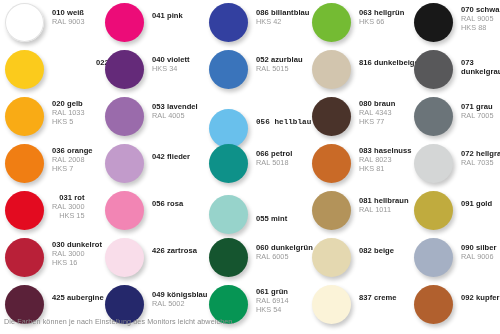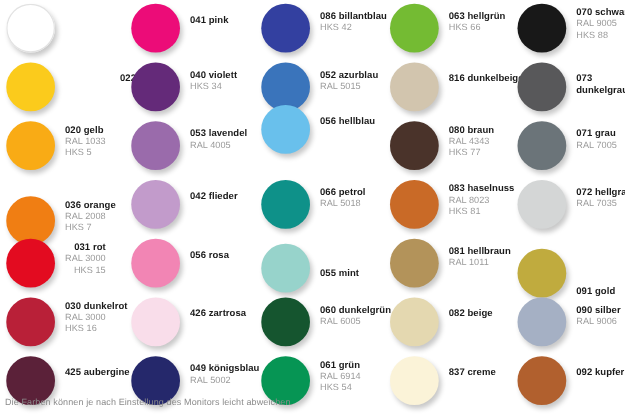--- a/index.html
+++ b/index.html
@@ -88,40 +88,44 @@
 </style>
 </head>
 <body>
 
 <div id="chart">
     <div class="swatch-col" style="left: 5px;">
       <div class="swatch-item" style="top: 3px;">
         <div class="dot-wrap">
           <div class="dot outline" style="background: rgb(255, 255, 255); width: 39px; height: 39px;"></div>
         </div>
+        <div class="labels two-line">
+          <div class="lbl-name">010 weiß</div>
+          <div class="lbl-sub">RAL 9003</div>
+        </div>
       </div>
       <div class="swatch-item" style="top: 50px; gap: 44px;">
         <div class="dot-wrap">
           <div class="dot" style="background: rgb(251, 203, 28); width: 39px; height: 39px;"></div>
         </div>
         <div class="labels">
           <div class="lbl-name">022 hellgelb</div>
         </div>
       </div>
       <div class="swatch-item" style="top: 97px;">
         <div class="dot-wrap">
           <div class="dot" style="background: rgb(249, 171, 21); width: 39px; height: 39px;"></div>
         </div>
         <div class="labels three-line">
           <div class="lbl-name">020 gelb</div>
           <div class="lbl-sub">RAL 1033</div>
           <div class="lbl-sub">HKS 5</div>
         </div>
       </div>
-      <div class="swatch-item" style="top: 144px; margin-top: 13px;">
+      <div class="swatch-item" style="top: 144px;">
         <div class="dot-wrap">
           <div class="dot" style="background: rgb(240, 126, 19); width: 39px; height: 39px;"></div>
         </div>
         <div class="labels three-line">
           <div class="lbl-name">036 orange</div>
           <div class="lbl-sub">RAL 2008</div>
           <div class="lbl-sub">HKS 7</div>
         </div>
       </div>
       <div class="swatch-item" style="top: 191px; text-align: right;">
@@ -226,21 +230,21 @@
       </div>
       <div class="swatch-item" style="top: 50px;">
         <div class="dot-wrap">
           <div class="dot" style="background: rgb(58, 116, 187); width: 39px; height: 39px;"></div>
         </div>
         <div class="labels two-line">
           <div class="lbl-name">052 azurblau</div>
           <div class="lbl-sub">RAL 5015</div>
         </div>
       </div>
-      <div class="swatch-item" style="top: 84px;">
+      <div class="swatch-item" style="top: 109px; font-family: Liberation Mono, monospace;">
         <div class="dot-wrap">
           <div class="dot" style="background: rgb(105, 192, 236); width: 39px; height: 39px;"></div>
         </div>
         <div class="labels">
           <div class="lbl-name">056 hellblau</div>
         </div>
       </div>
       <div class="swatch-item" style="top: 144px;">
         <div class="dot-wrap">
           <div class="dot" style="background: rgb(14, 145, 137); width: 39px; height: 39px;"></div>
@@ -372,21 +376,21 @@
       </div>
       <div class="swatch-item" style="top: 144px;">
         <div class="dot-wrap">
           <div class="dot" style="background: rgb(212, 214, 214); width: 39px; height: 39px;"></div>
         </div>
         <div class="labels two-line">
           <div class="lbl-name">072 hellgrau</div>
           <div class="lbl-sub">RAL 7035</div>
         </div>
       </div>
-      <div class="swatch-item" style="top: 191px; align-items: flex-end;">
+      <div class="swatch-item" style="top: 191px;">
         <div class="dot-wrap">
           <div class="dot" style="background: rgb(192, 171, 62); width: 39px; height: 39px;"></div>
         </div>
         <div class="labels">
           <div class="lbl-name">091 gold</div>
         </div>
       </div>
       <div class="swatch-item" style="top: 238px;">
         <div class="dot-wrap">
           <div class="dot" style="background: rgb(165, 176, 196); width: 39px; height: 39px;"></div>

